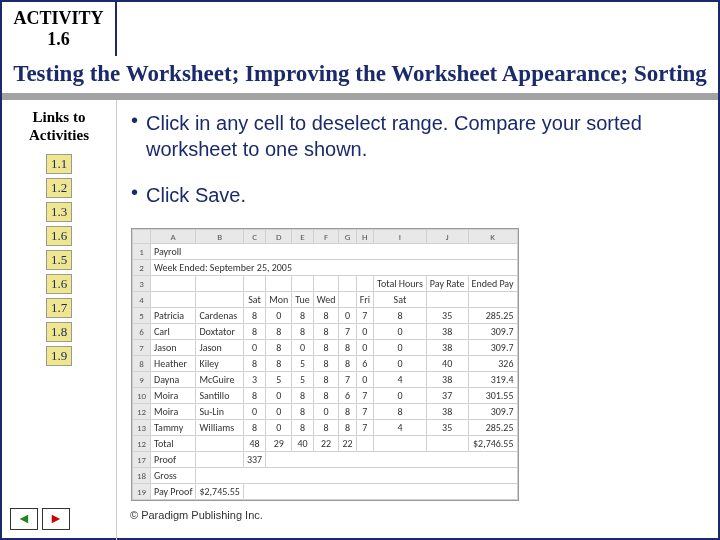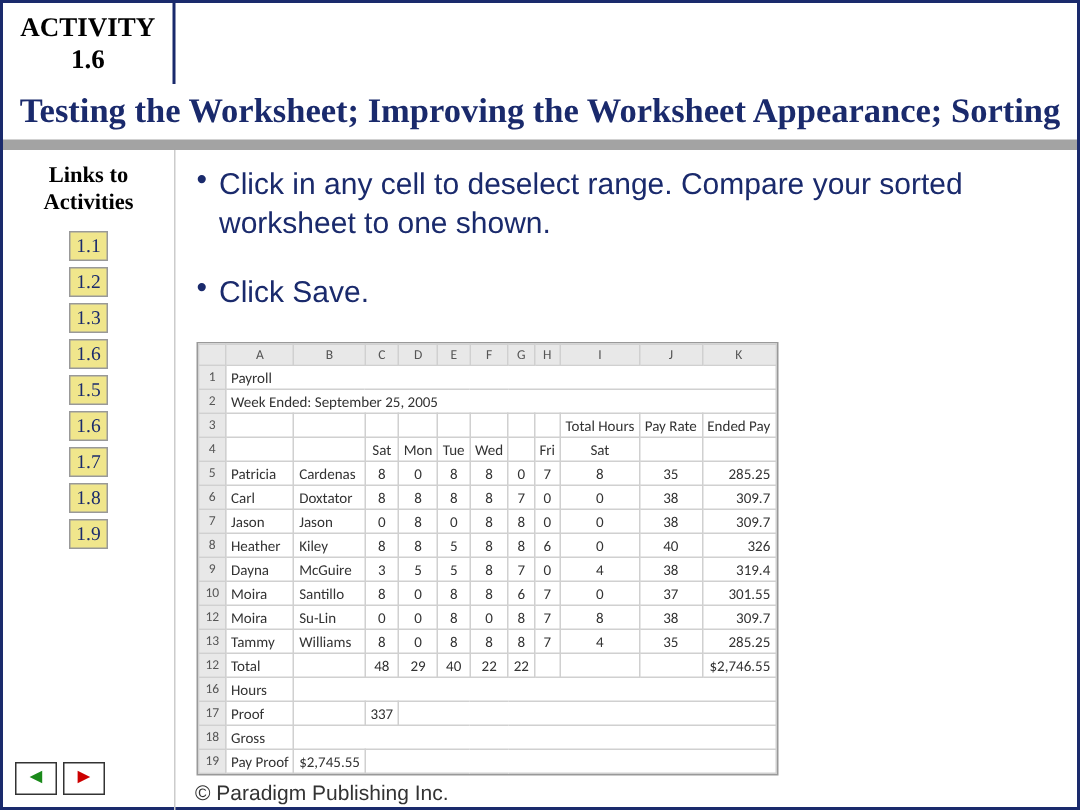--- a/index.html
+++ b/index.html
@@ -23,21 +23,21 @@
   .screenshot table { border-collapse: collapse; }
   .screenshot td, .screenshot th { border: 1px solid #d0d0d0; padding: 1px 3px; text-align: center; font-weight: normal; height: 14px; }
   .screenshot th { background: #e8e8e8; color: #555; font-size: 9px; }
   .screenshot .rh { background: #e8e8e8; color: #555; width: 18px; font-size: 9px; }
   .screenshot .left { text-align: left; margin-left: 48px; }
   .screenshot .right { text-align: right; }
   .nav-arrows { position: absolute; bottom: 8px; left: 8px; display: flex; gap: 4px; }
   .arrow { width: 28px; height: 22px; border: 1px solid #333; display: flex; align-items: center; justify-content: center; cursor: pointer; font-size: 14px; line-height: 1; }
   .arrow.back { color: #1a8a1a; }
   .arrow.fwd { color: #c00; }
-  .copyright { position: absolute; bottom: 2px; left: 128px; font-size: 14px; font-family: Arial, sans-serif; color: #333; }
+  .copyright { position: absolute; bottom: 17px; left: 128px; font-size: 11px; font-family: Arial, sans-serif; color: #333; }
 </style>
 </head>
 <body>
 
 <div class="slide">
   <div class="header-row">
     <div class="activity-box">
       <div class="act">ACTIVITY</div>
       <div class="num">1.6</div>
     </div>
@@ -241,25 +241,20 @@
                 <td>29</td>
                 <td>40</td>
                 <td>22</td>
                 <td>22</td>
                 <td></td>
                 <td></td>
                 <td></td>
                 <td class="right">$2,746.55</td>
               </tr>
           <tr>
-                <th class="rh">16</th>
-                <td class="left">Hours</td>
-                <td colspan="10"></td>
-              </tr>
-          <tr>
                 <th class="rh">17</th>
                 <td class="left">Proof</td>
                 <td></td>
                 <td class="right">337</td>
                 <td colspan="8"></td>
               </tr>
           <tr>
                 <th class="rh">18</th>
                 <td class="left">Gross</td>
                 <td colspan="10"></td>

